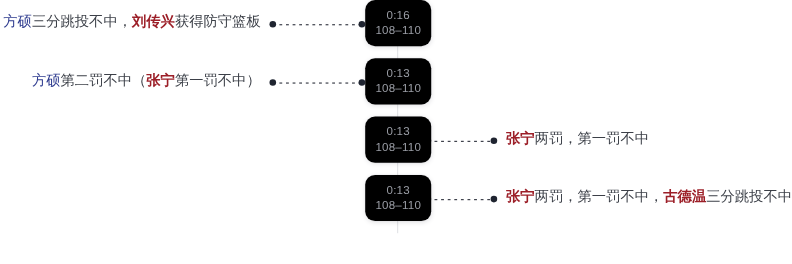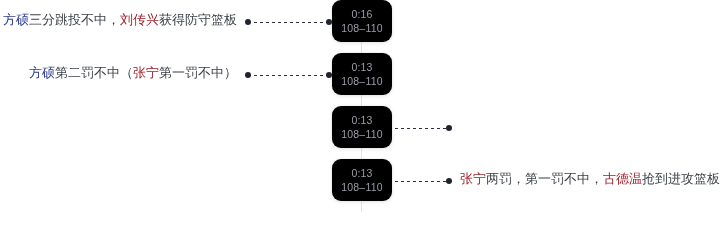--- a/index.html
+++ b/index.html
@@ -120,21 +120,21 @@
   .event.side-right {
     left: 460px;
     text-align: left;
   }
   .player-blue {
     color: #2e3b8f;
     font-weight: normal;
   }
   .player-red {
     color: #9c1f28;
-    font-weight: normal;
+    font-weight: bold;
   }
   .plain { color: #3b3f47; }
 </style>
 </head>
 <body>
 
 <div id="timeline">
   <div class="spine"></div>
 
 <div class="row r0">
@@ -164,26 +164,27 @@
     <div class="row r2">
       <div class="card">
         <div class="card-time">0:13</div>
         <div class="card-score">108–110</div>
       </div>
       <div class="conn right">
         <div class="dash"></div>
         <div class="endcap start"></div>
         <div class="endcap end"></div>
       </div>
+      <div class="event side-right"><span class="player-red">张宁</span><span class="plain">两罚，第一罚不中</span></div>
     </div>
     <div class="row r3">
       <div class="card">
         <div class="card-time">0:13</div>
         <div class="card-score">108–110</div>
       </div>
       <div class="conn right">
         <div class="dash"></div>
         <div class="endcap start"></div>
         <div class="endcap end"></div>
       </div>
-      <div class="event side-right"><span class="player-red">张宁</span><span class="plain">两罚，第一罚不中，</span><span class="player-red">古德温</span><span class="plain">抢到进攻篮板</span></div>
+      <div class="event side-right"><span class="player-red">张宁</span><span class="plain">两罚，第一罚不中，</span><span class="player-red">古德温</span><span class="plain">三分跳投不中</span></div>
     </div>
   </div>
 
 </body></html>

